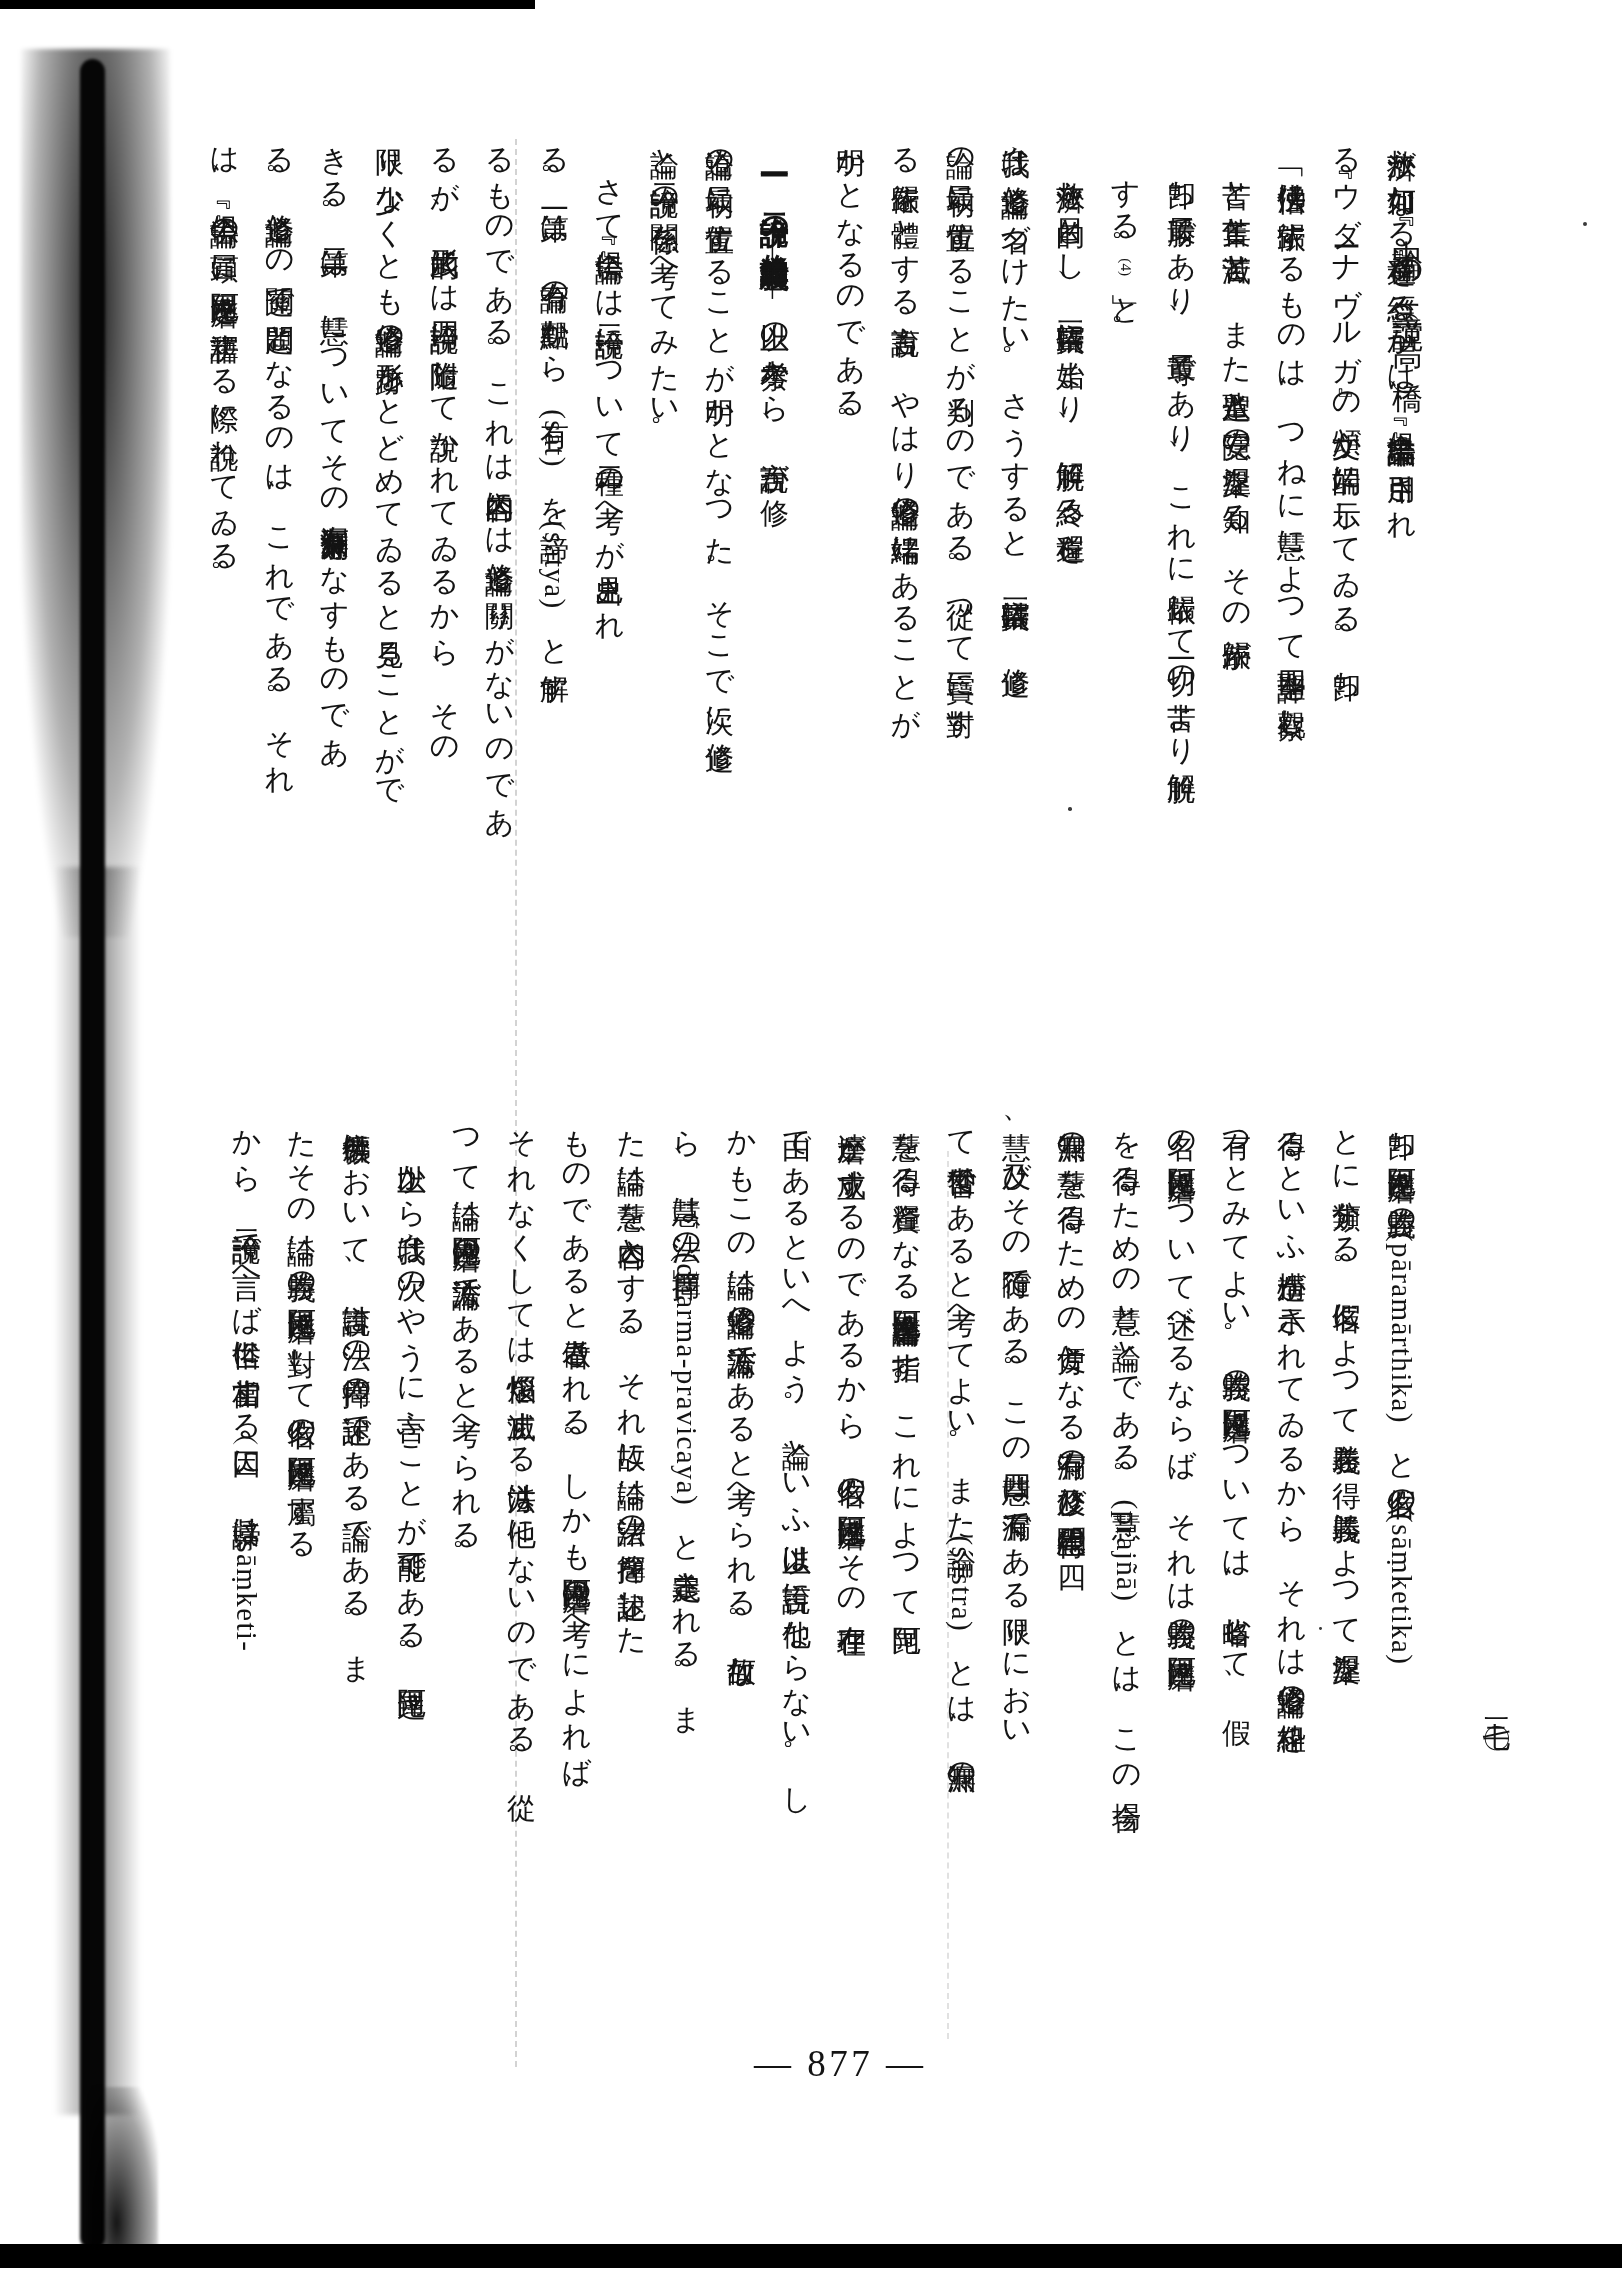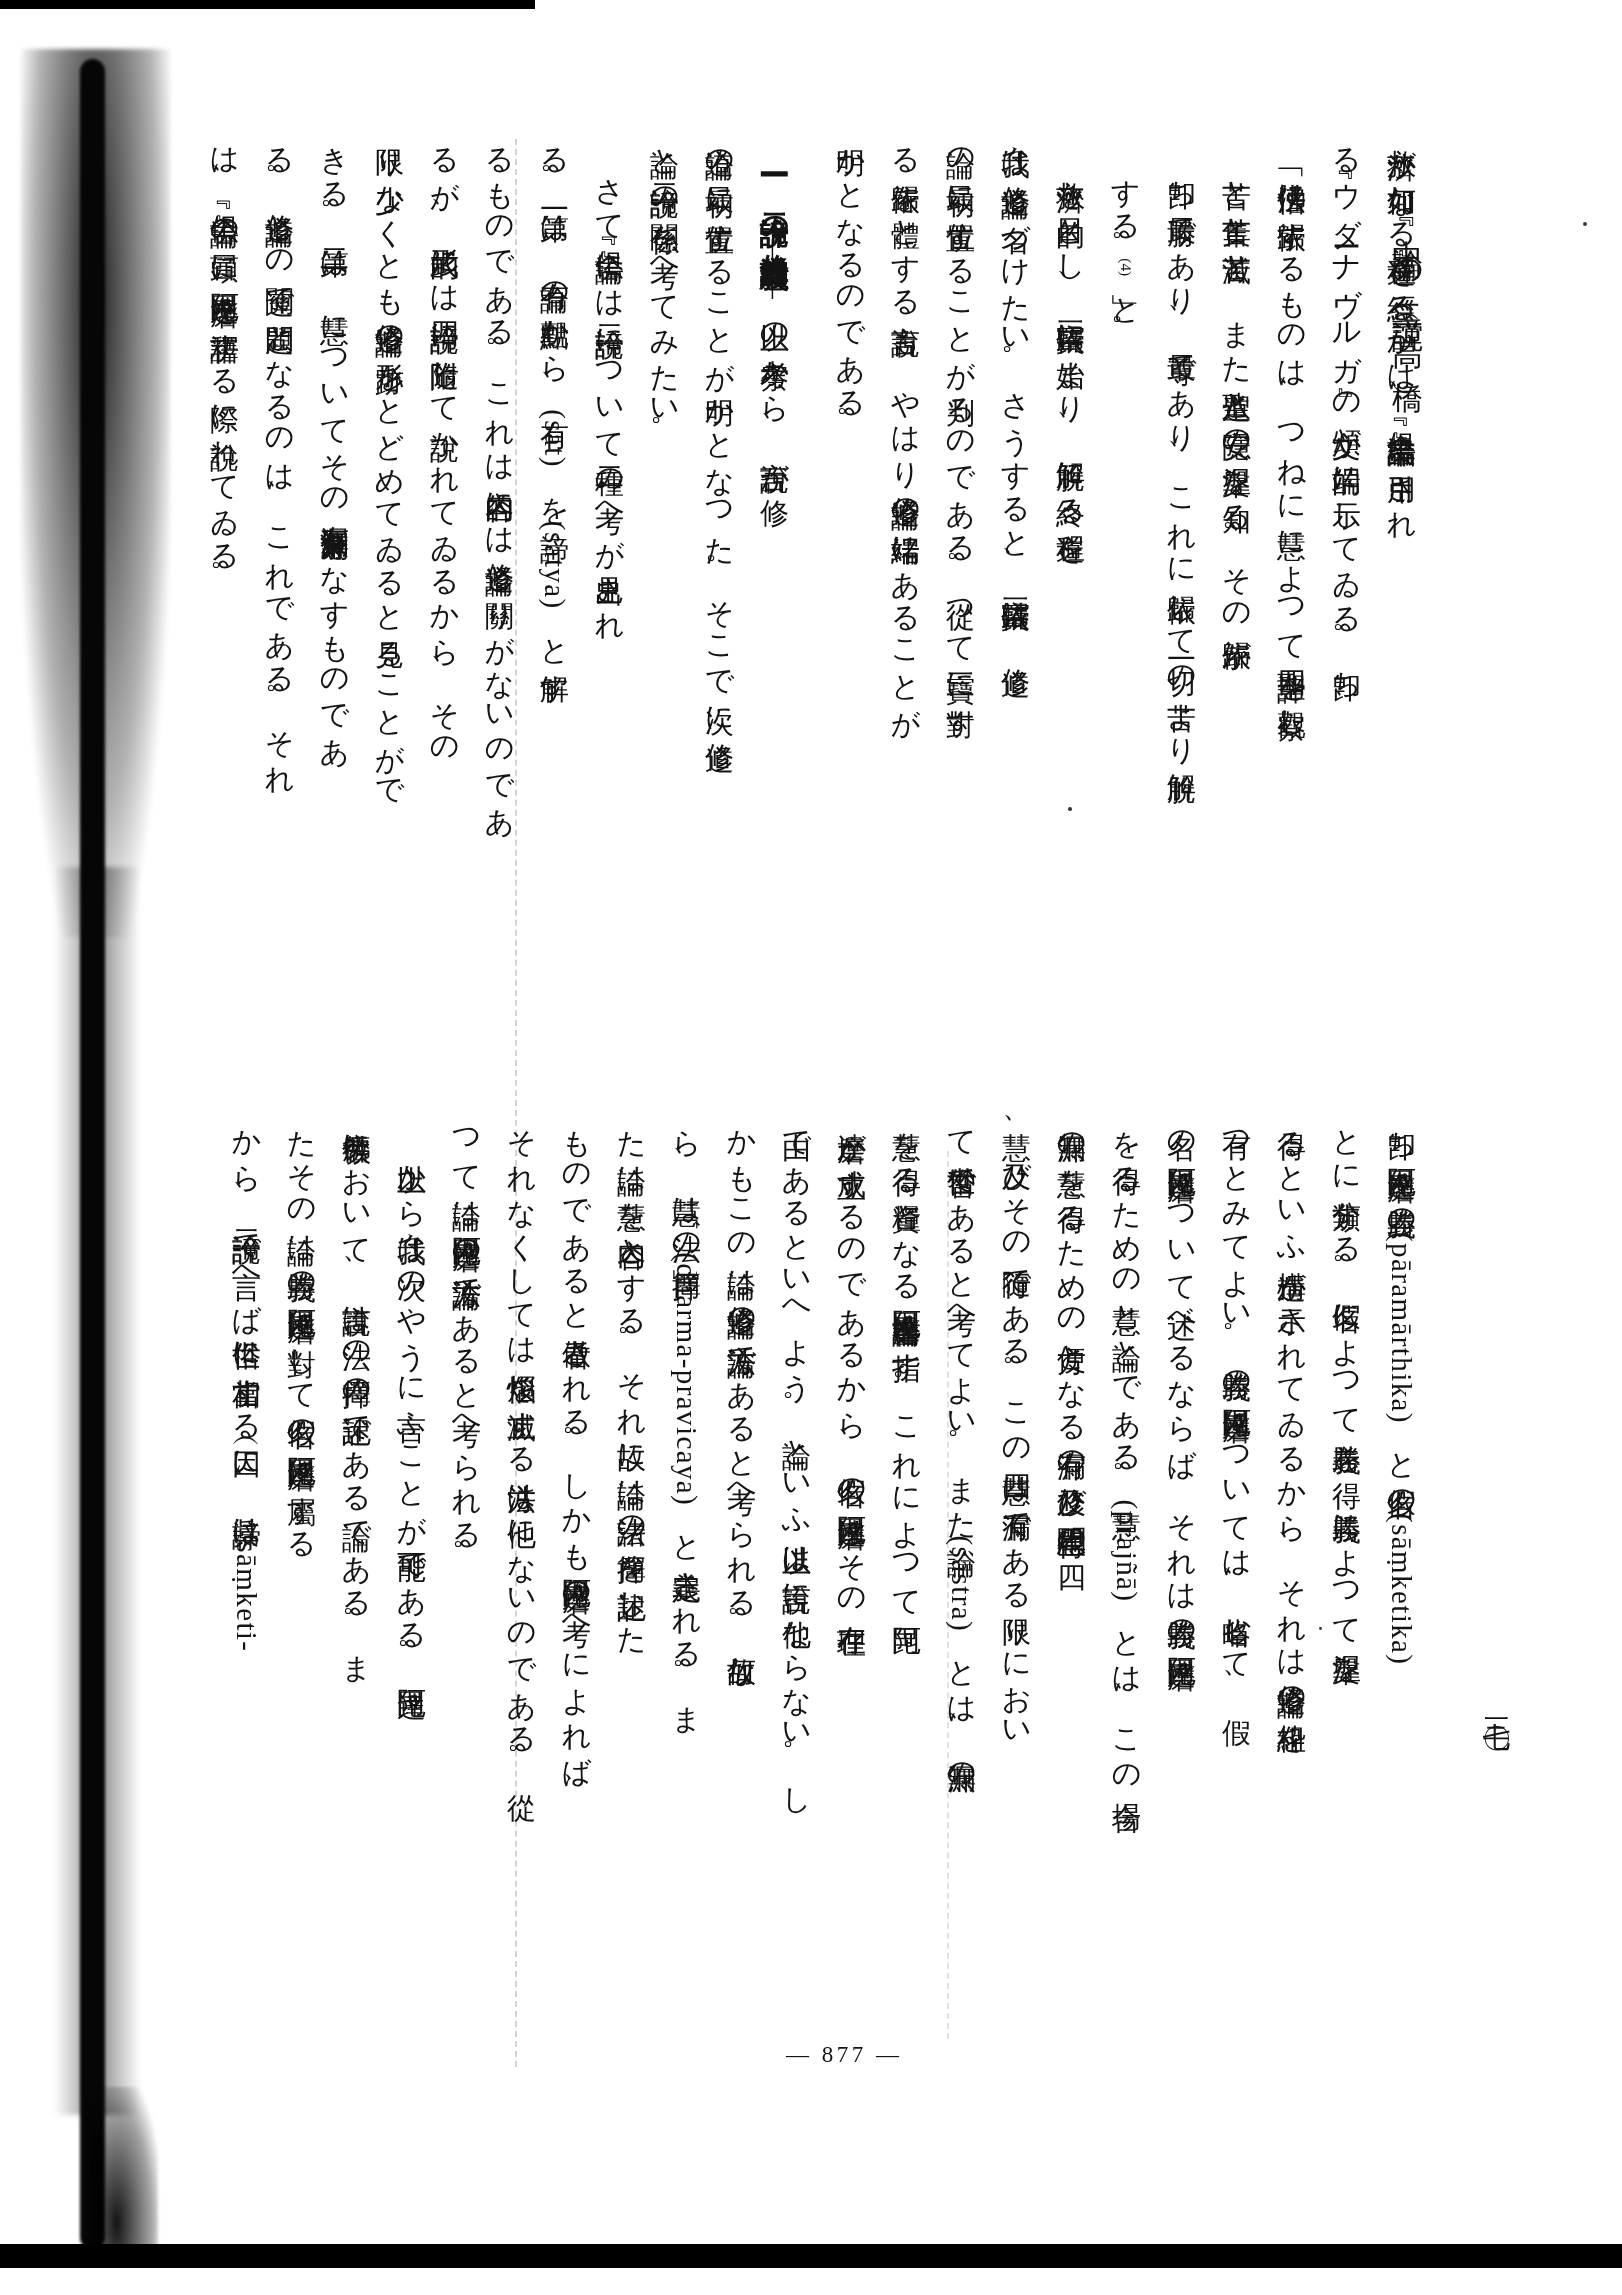--- a/index.html
+++ b/index.html
@@ -24,22 +24,22 @@
   .vtitle {
     position:absolute; top:208px; right:195px;
     writing-mode:vertical-rl; text-orientation:mixed;
     font-size:31px; letter-spacing:7.6px;
   }
   .vfolio {
     position:absolute; top:1696px; right:108px;
     writing-mode:vertical-rl; font-size:28px; letter-spacing:4.2px;
   }
   .pagenum {
-    position:absolute; top:2042px; left:786px;
-    font-size:23px; letter-spacing:3.5px; white-space:nowrap;
+    position:absolute; top:2042px; left:754px;
+    font-size:37px; letter-spacing:3.5px; white-space:nowrap;
   }
   
   .art { position:absolute; pointer-events:none; }
   .top-bar    { top:0; left:0; width:535px; height:9px; background:#000; }
   .bottom-bar { top:2244px; left:0; width:1623px; height:24px; background:#000; }
   .gutter-core {
     top:59px; left:80px; width:25px; height:2191px;
     background:#060606; border-radius:12.5px; filter:blur(1.4px);
   }
   .gutter-halo-top {

